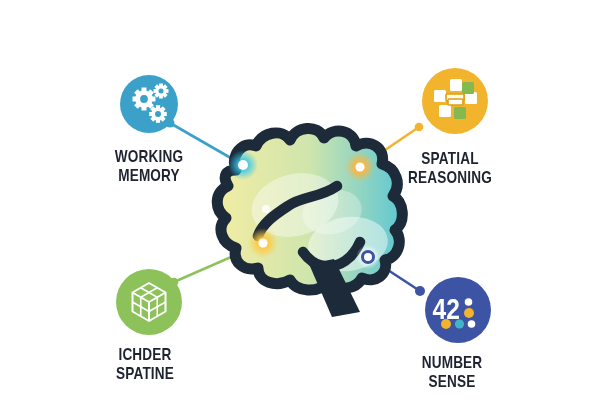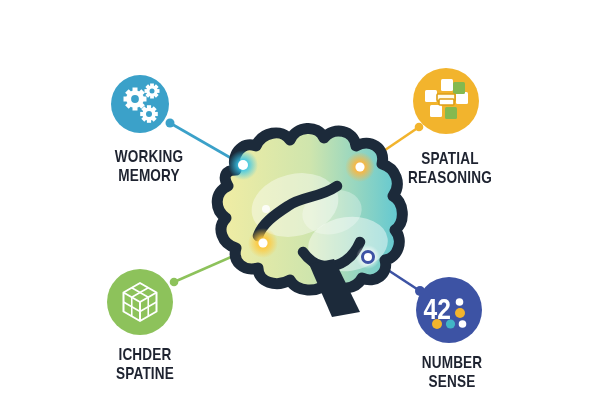--- a/index.html
+++ b/index.html
@@ -3,21 +3,21 @@
 <meta charset="utf-8">
 <style>
   html,body{margin:0;padding:0;background:#fff;}
   .canvas{
     position:relative;width:600px;height:420px;background:#ffffff;overflow:hidden;
     font-family:"Liberation Sans",sans-serif;
   }
   .layer{position:absolute;left:0;top:0;}
   .badge{
     position:absolute;border-radius:50%;
-    display:flex;align-items:center;justify-content:flex-start;
+    display:flex;align-items:center;justify-content:flex-start;margin-left:9px;
   }
   .badge svg{display:block;}
   .node-label{
     position:absolute;width:160px;text-align:center;
     font-weight:700;color:#1e2330;font-size:17px;line-height:19px;
     letter-spacing:.2px;transform:scaleX(.8);transform-origin:center top;
     white-space:nowrap;
   }
   .icon-42-text{
     font-family:"Liberation Sans",sans-serif;font-weight:700;font-size:30px;fill:#ffffff;

